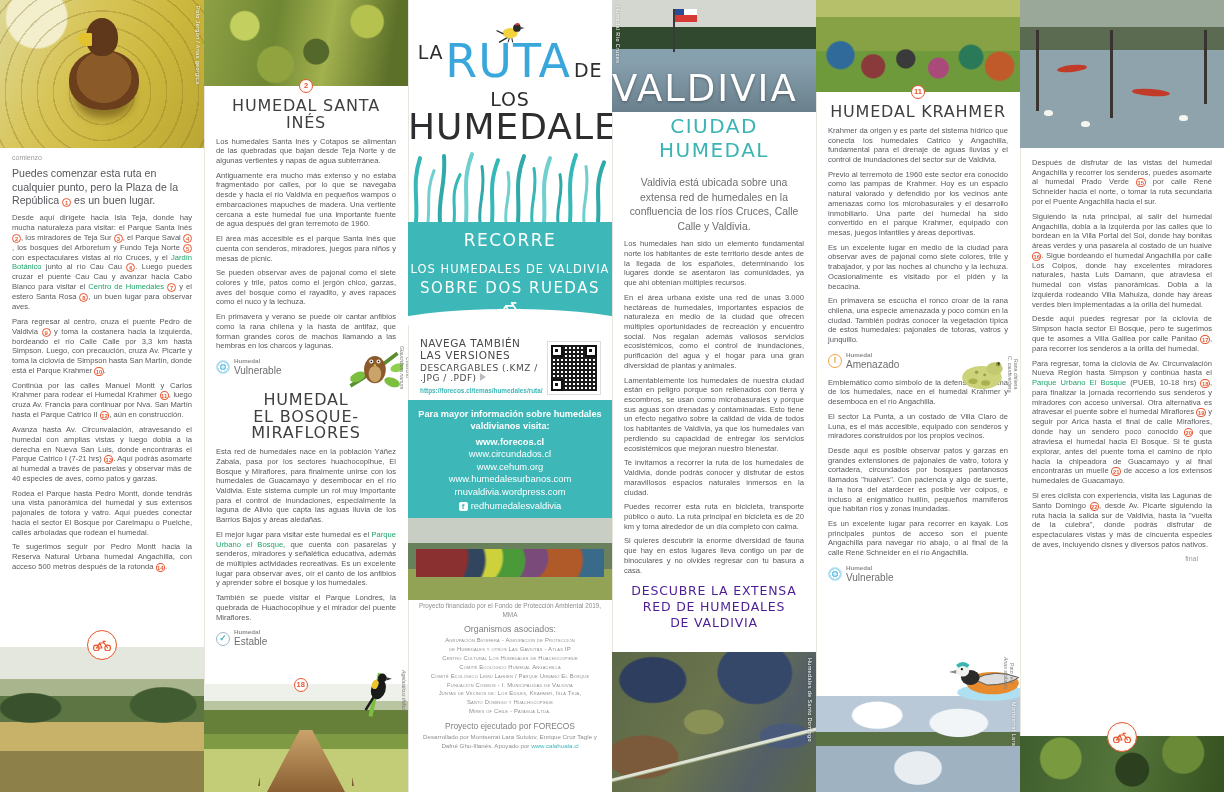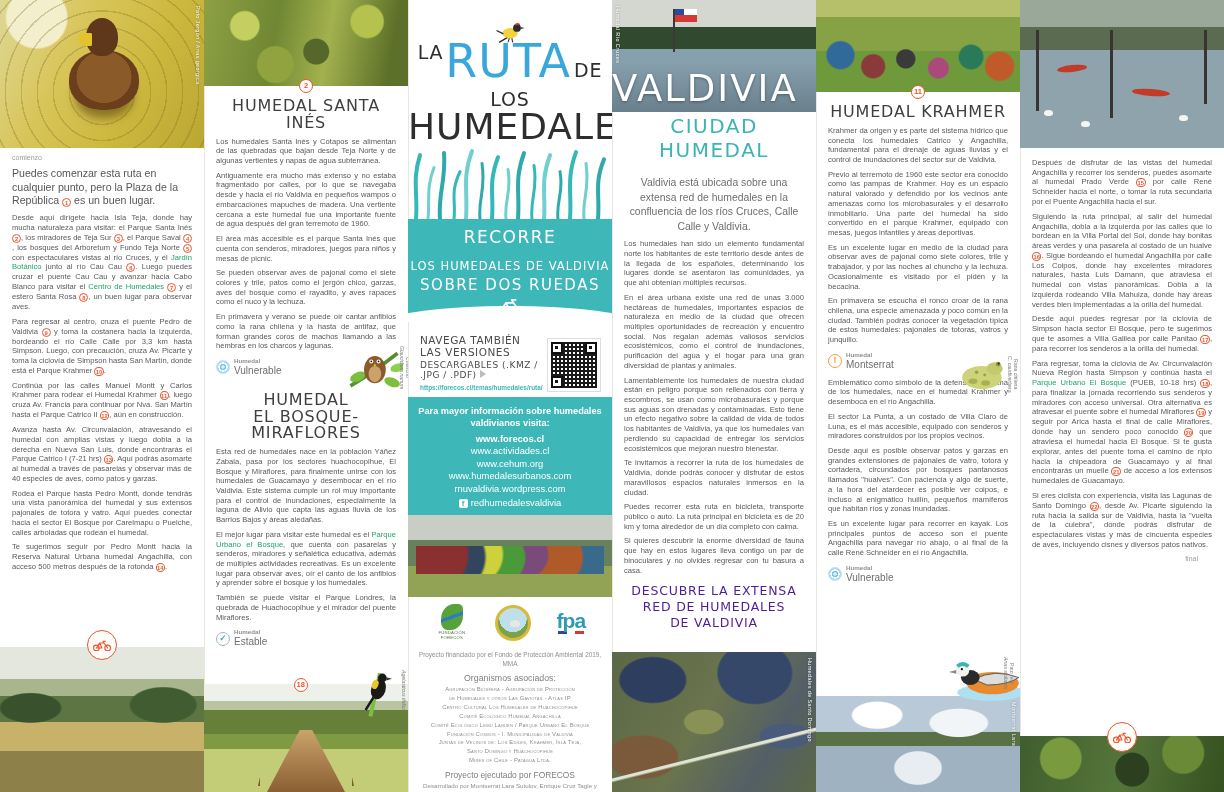--- a/index.html
+++ b/index.html
@@ -338,43 +338,32 @@
       </div>
       <div class="qr">
           <i class="f1"></i>
           <i class="f2"></i>
           <i class="f3"></i>
         </div>
     </div>
     <div class="tealband band2">
       <div class="h">Para mayor información sobre humedales valdivianos visita:</div>
       <div class="lk bold">www.forecos.cl</div>
-      <div class="lk">www.actividades.cl</div>
+      <div class="lk">www.circundados.cl</div>
       <div class="lk">www.cehum.org</div>
       <div class="lk">www.humedalesurbanos.com</div>
       <div class="lk">rnuvaldivia.wordpress.com</div>
       <div class="fbrow">
         <span class="fbicon">f</span>
         <span class="lk">redhumedalesvaldivia</span>
       </div>
     </div>
     <div class="photo ph-riders">
         <div class="riders"></div>
       </div>
-    <div class="logos">
-      <div class="lg-forecos">
-          <div class="shape"></div>
-          <div class="cap">FUNDACIÓN FORECOS</div>
-        </div>
-      <div class="lg-circle"></div>
-      <div class="lg-fpa">
-          <div class="t"><span>fpa</span></div>
-          <div class="bar"></div>
-        </div>
-    </div>
     <div class="credits">
       <div class="cr-fin">Proyecto financiado por el Fondo de Protección Ambiental 2019, MMA</div>
       <div class="cr-h">Organismos asociados:</div>
       <div class="cr-p">Agrupación Biósfera - Agrupación de Protección</div>
       <div class="cr-p">de Humedales y otros Las Gaviotas - Atlas IP</div>
       <div class="cr-p">Centro Cultural Los Humedales de Huachocopihue</div>
       <div class="cr-p">Comité Ecológico Humedal Angachilla</div>
       <div class="cr-p">Comité Ecológico Lemu Lahuen / Parque Urbano El Bosque</div>
       <div class="cr-p">Fundación Cosmos - I. Municipalidad de Valdivia</div>
       <div class="cr-p">Juntas de Vecinos de: Los Ediles, Krahmer, Isla Teja,</div>
@@ -418,21 +407,21 @@
     <div class="txt">
       <h2 class="hand sectitle" style="margin-top:12px;">HUMEDAL KRAHMER</h2>
       <p>Krahmer da origen y es parte del sistema hídrico que conecta los humedales Catrico y Angachilla, fundamental para el drenaje de aguas lluvias y el control de inundaciones del sector sur de Valdivia.</p>
       <p>Previo al terremoto de 1960 este sector era conocido como las pampas de Krahmer. Hoy es un espacio natural valorado y defendido por los vecinos ante amenazas como los microbasurales y el desarrollo inmobiliario. Una parte del humedal ha sido convertido en el parque Krahmer, equipado con mesas, juegos infantiles y áreas deportivas.</p>
       <p>Es un excelente lugar en medio de la ciudad para observar aves de pajonal como siete colores, trile y trabajador, y por las noches al chuncho y la lechuza. Ocasionalmente es visitado por el pidén y la becacina.</p>
       <p>En primavera se escucha el ronco croar de la rana chilena, una especie amenazada y poco común en la ciudad. También podrás conocer la vegetación típica de estos humedales: pajonales de totoras, vatros y junquillo.</p>
       <div class="badge">
         <span class="ic ic-amen">!</span>
         <span class="bt">
             <span class="s">Humedal</span>
-            <span class="b">Montserrat</span>
+            <span class="b">Amenazado</span>
           </span>
       </div>
       <div class="owlwrap" style="top:356px; right:6px;">
         <svg viewBox="0 0 60 40" width="54">
           <ellipse cx="30" cy="24" rx="22" ry="13" fill="#cdd37a"></ellipse>
           <ellipse cx="44" cy="14" rx="9" ry="7" fill="#c2c96e"></ellipse>
           <circle cx="48" cy="9" r="2.6" fill="#8a8f3a"></circle>
             <circle cx="48.6" cy="8.4" r="1" fill="#222"></circle>
           <ellipse cx="20" cy="28" rx="5" ry="3" fill="#aab04f"></ellipse>
           <ellipse cx="34" cy="30" rx="5" ry="3" fill="#aab04f"></ellipse>

